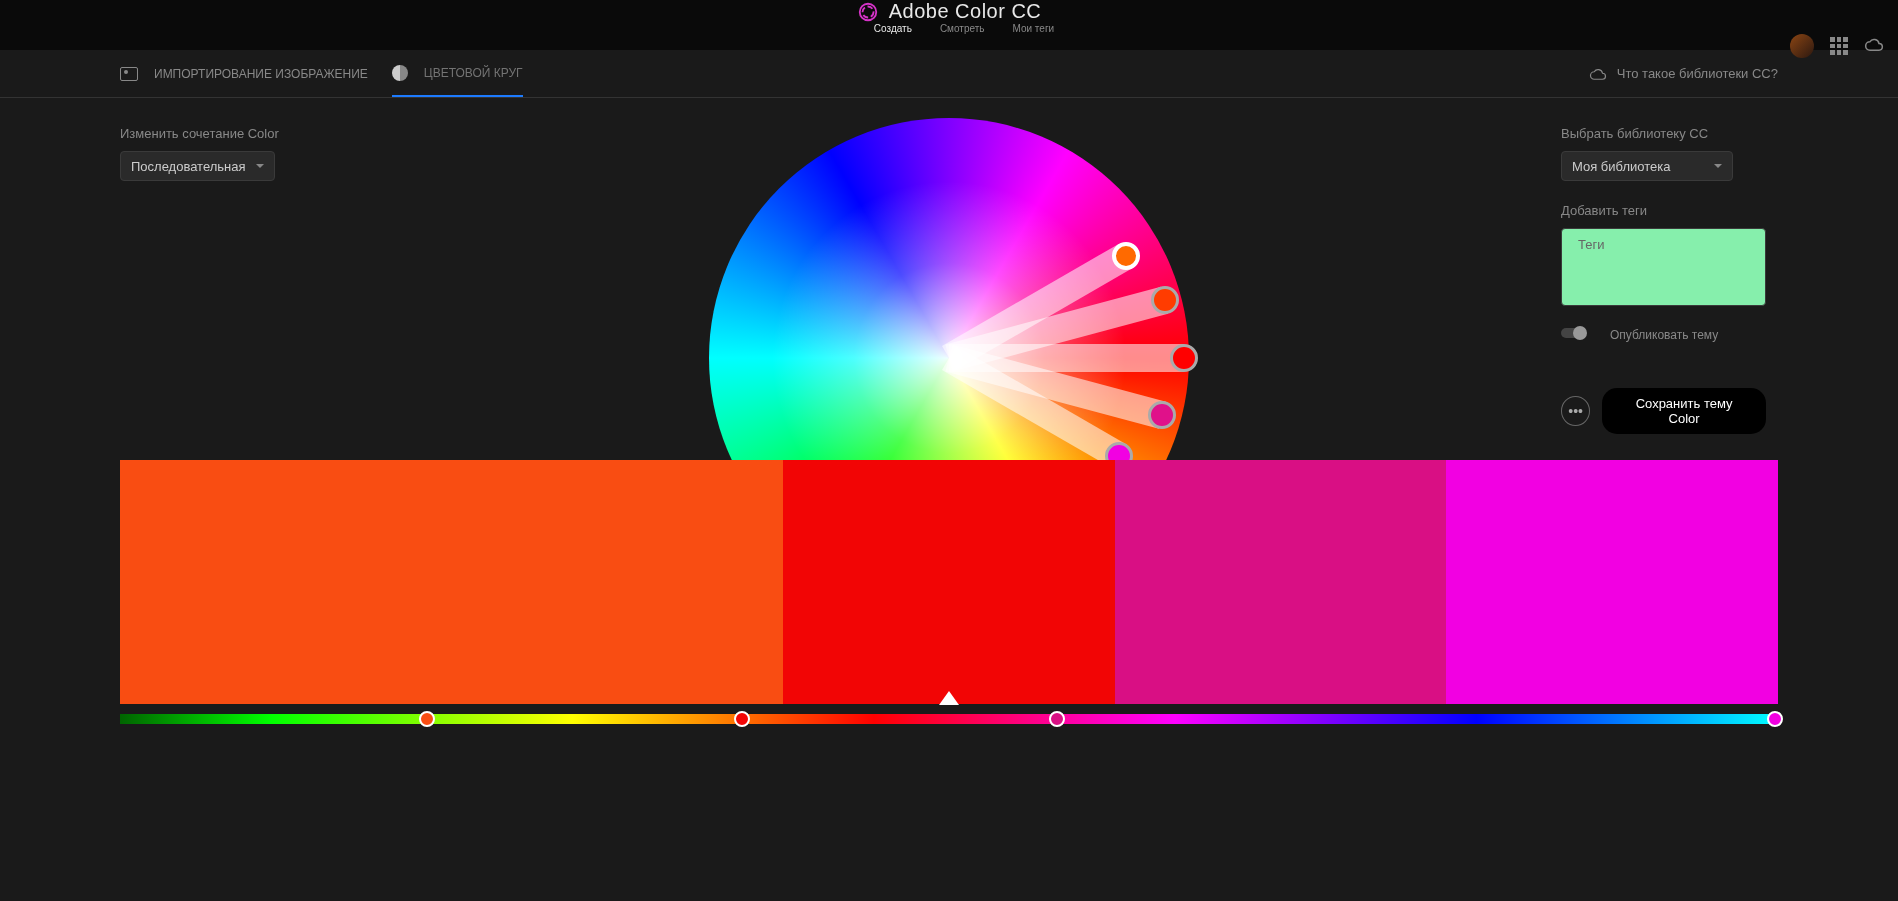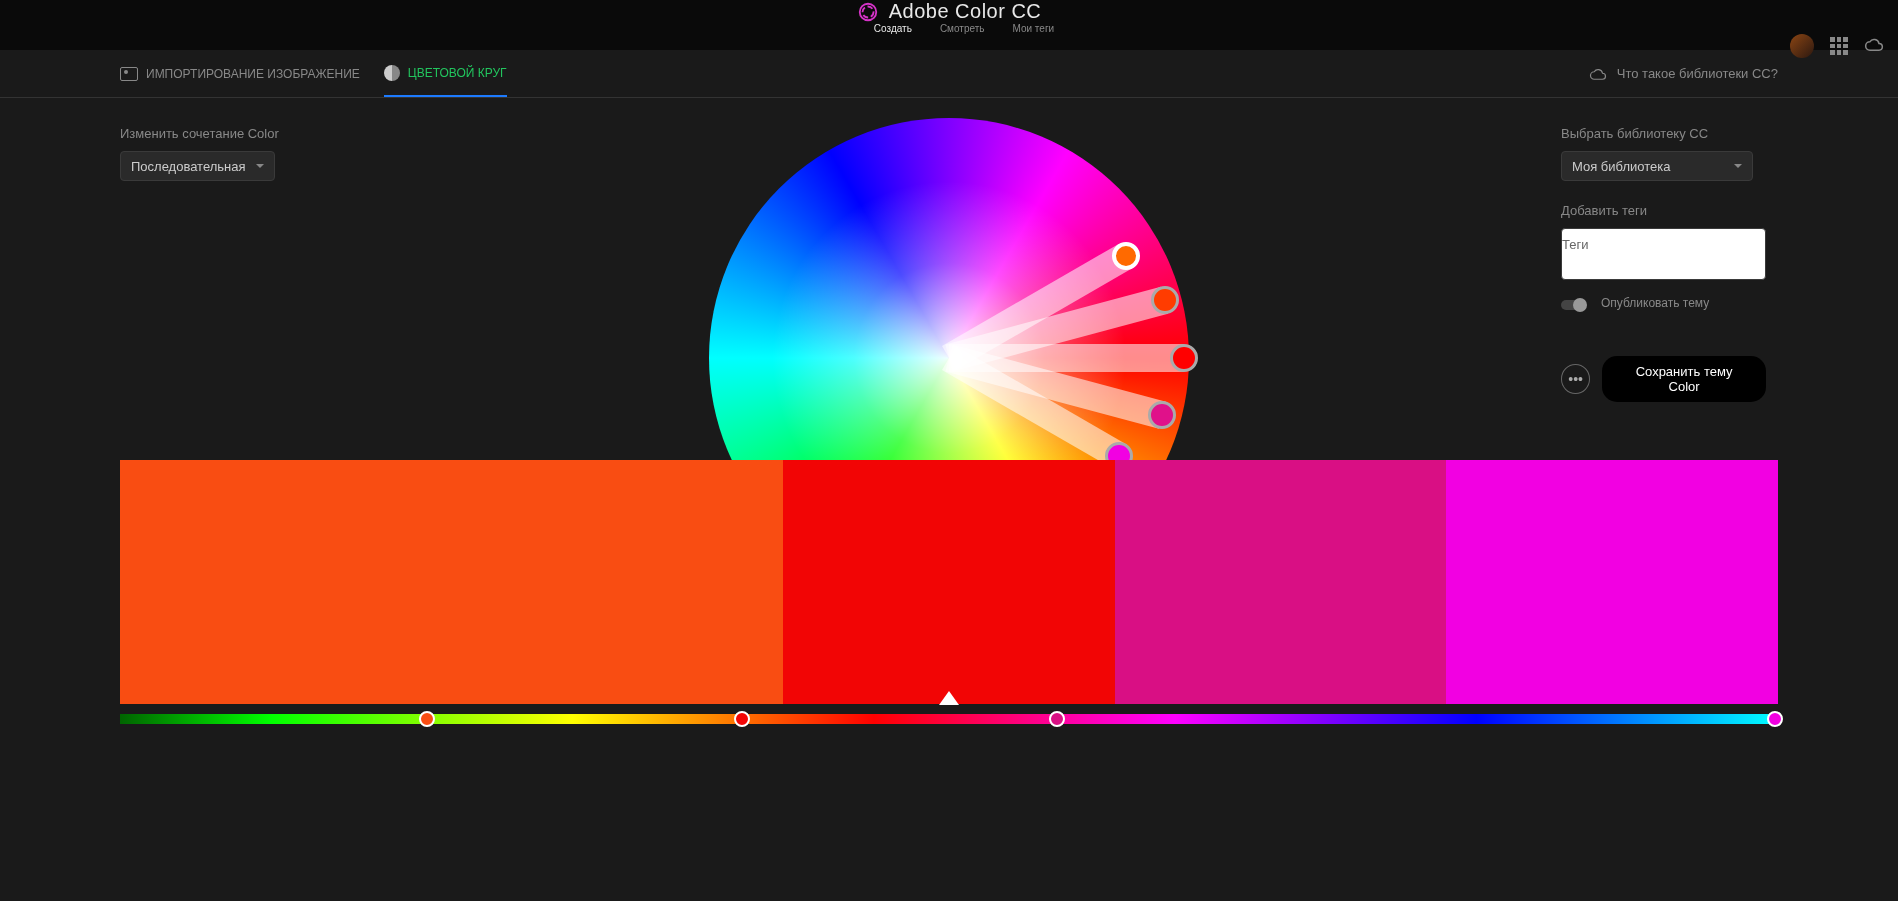--- a/index.html
+++ b/index.html
@@ -31,50 +31,50 @@
 .apps-icon div { background: #888; }
 .cc-icon { width: 20px; height: 20px; }
 .subheader {
   height: 48px;
   display: flex;
   align-items: center;
   padding: 0 120px;
   border-bottom: 1px solid #333;
 }
 .subheader-left { display: flex; align-items: center; gap: 24px; }
-.subheader-item { display: flex; align-items: center; gap: 8px; color: #888; font-size: 12px; cursor: pointer; padding-bottom: 14px; margin-bottom: -14px; }
-.subheader-item.active { color: #22c55e; border-bottom: 2px solid #1d7bff; }
+.subheader-item { display: flex; align-items: center; gap: 16px; color: #888; font-size: 12px; cursor: pointer; padding-bottom: 14px; margin-bottom: -14px; }
+.subheader-item.active { color: #737373; border-bottom: 2px solid #1d7bff; }
 .subheader-right { margin-left: auto; display: flex; align-items: center; gap: 10px; color: #888; font-size: 13px; cursor: pointer; }
 
 .main { position: relative; padding: 28px 120px 0 120px; height: calc(100% - 98px); }
 .left-panel { width: 280px; }
 .label { color: #888; font-size: 13px; margin-bottom: 10px; display: block; }
 .select-box {
   width: 155px;
   height: 30px;
   background: #2a2a2a;
   border: 1px solid #3a3a3a;
   border-radius: 4px;
   color: #ccc;
   font-size: 13px;
   display: flex;
   align-items: center;
   justify-content: space-between;
   padding: 0 10px;
   cursor: pointer;
 }
-.select-lib { width: 192px; }
+.select-lib { width: 172px; }
 .chevron { border-style: solid; border-width: 4px 4px 0 4px; border-color: #888 transparent transparent transparent; width: 0; height: 0; }
 
 .right-panel { position: absolute; top: 28px; right: 132px; width: 205px; }
 .tag-input {
-  width: 100%; height: 52px; background: #ffffff; border: 1px solid #3a3a3a;
-  border-radius: 4px; color: #666; font-size: 13px; padding: 8px 0; margin-top: 4px;
-}
-.publish-row { display: flex; align-items: flex-end; gap: 16px; margin-top: 16px; }
+  width: 100%; height: 78px; background: #86efac; border: 1px solid #3a3a3a;
+  border-radius: 4px; color: #666; font-size: 13px; padding: 8px 16px; margin-top: 4px;
+}
+.publish-row { display: flex; align-items: flex-start; gap: 25px; margin-top: 22px; }
 .switch { width: 24px; height: 10px; background: #444; border-radius: 5px; position: relative; cursor: pointer; }
 .switch::after { content: ''; position: absolute; width: 14px; height: 14px; background: #999; border-radius: 50%; top: -2px; right: -2px; }
 .publish-text { color: #888; font-size: 12px; }
 .actions-row { display: flex; align-items: center; gap: 12px; margin-top: 46px; justify-content: flex-end; }
 .more-btn { width: 30px; height: 30px; border-radius: 50%; border: 1px solid #666; display: flex; align-items: center; justify-content: center; cursor: pointer; color: #aaa; font-size: 14px; }
 .save-btn { background: #000000; color: #fff; border: none; border-radius: 15px; padding: 8px 18px; font-size: 13px; cursor: pointer; }
 
 .wheel-container { position: absolute; left: 50%; top: 20px; transform: translateX(-50%); width: 480px; height: 480px; }
 .color-wheel { width: 480px; height: 480px; border-radius: 50%; position: relative; background:
   radial-gradient(circle, rgba(255,255,255,0.95) 0%, rgba(255,255,255,0.3) 28%, rgba(255,255,255,0) 52%),

